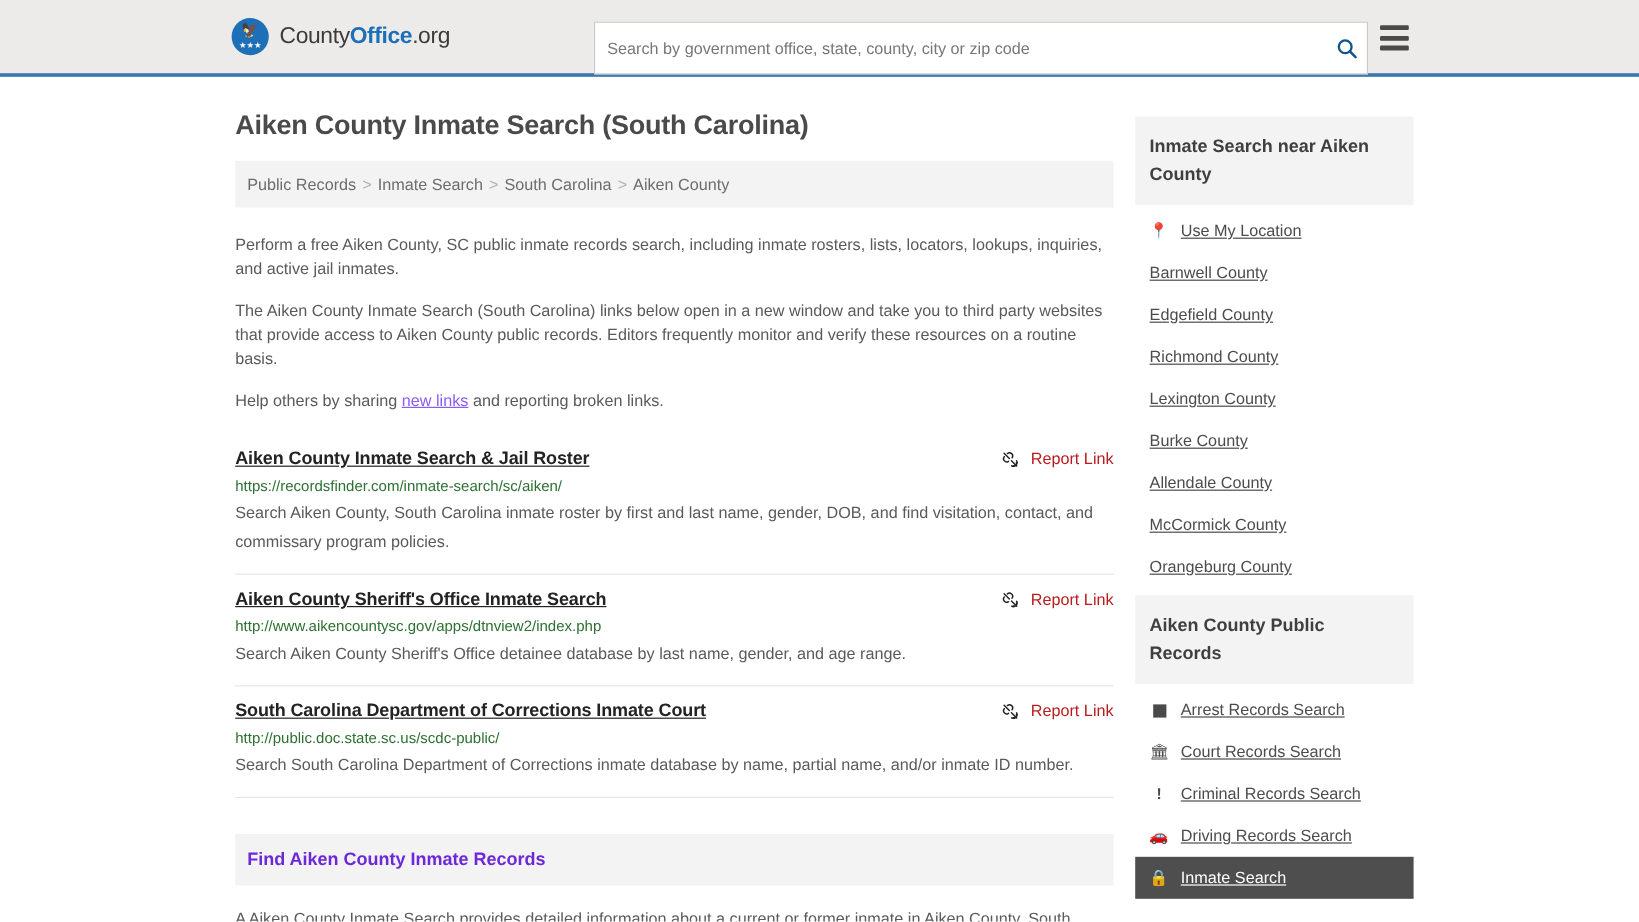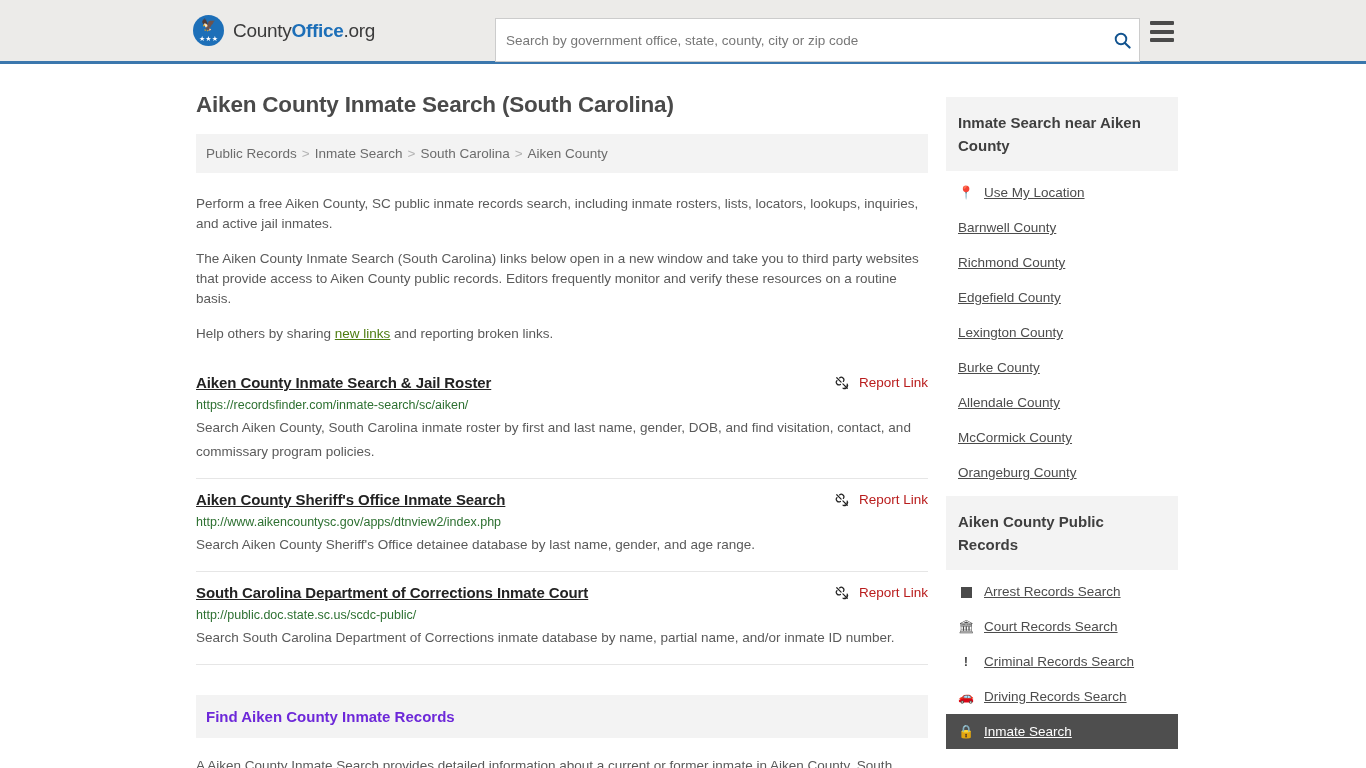--- a/index.html
+++ b/index.html
@@ -157,21 +157,21 @@
   }
   .breadcrumb .sep { color: #b3b3b3; margin: 0 5px; }
 
   .intro p {
     font-size: 13.5px;
     line-height: 20px;
     color: #5a5a5a;
     margin-top: 15px;
   }
   .intro p:first-child { margin-top: 21px; }
-  .intro a { color: #4d7c0f; text-decoration: underline; text-align: center; }
+  .intro a { color: #8b5cf6; text-decoration: underline; text-align: center; }
 
   
   .results { margin-top: 18px; }
   .result {
     padding: 12px 0 14px 0;
     border-bottom: 1px solid #e6e6e6;
     position: relative;
   }
   .result-head {
     display: flex;
@@ -393,24 +393,24 @@
 
           <div class="side-item">
             <span class="side-ico pin-icon">📍</span>
             <a href="#">Use My Location</a>
           </div>
 
           <div class="side-item no-ico">
             <a href="#">Barnwell County</a>
           </div>
           <div class="side-item no-ico">
+            <a href="#">Edgefield County</a>
+          </div>
+          <div class="side-item no-ico">
             <a href="#">Richmond County</a>
-          </div>
-          <div class="side-item no-ico">
-            <a href="#">Edgefield County</a>
           </div>
           <div class="side-item no-ico">
             <a href="#">Lexington County</a>
           </div>
           <div class="side-item no-ico">
             <a href="#">Burke County</a>
           </div>
           <div class="side-item no-ico">
             <a href="#">Allendale County</a>
           </div>

